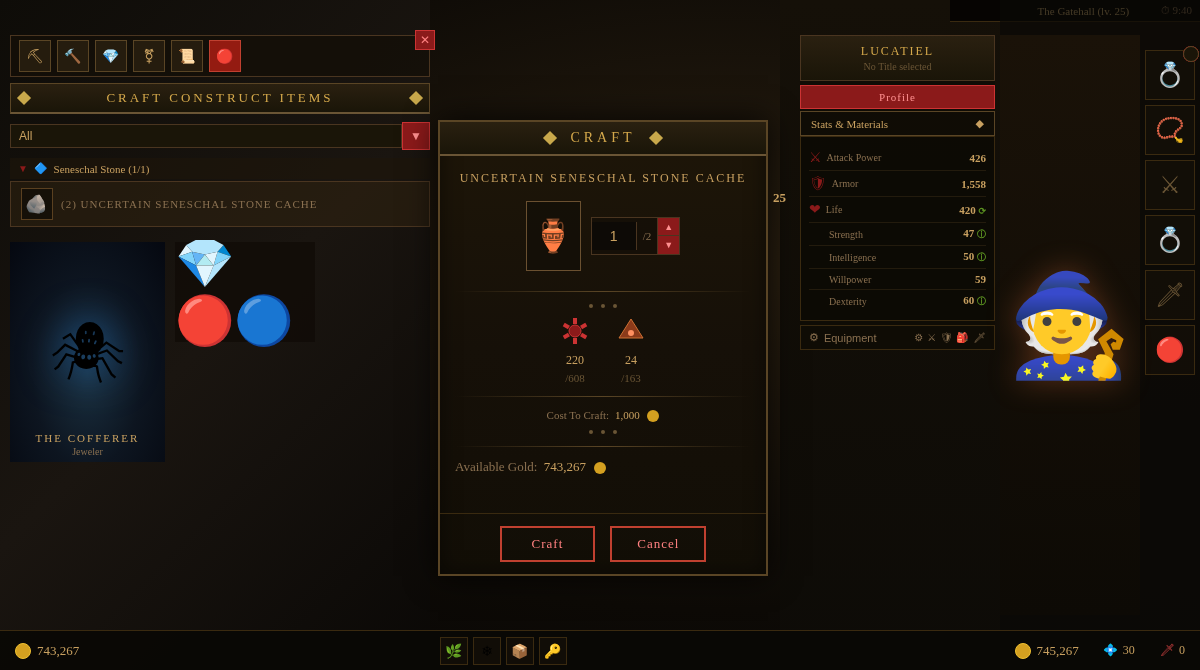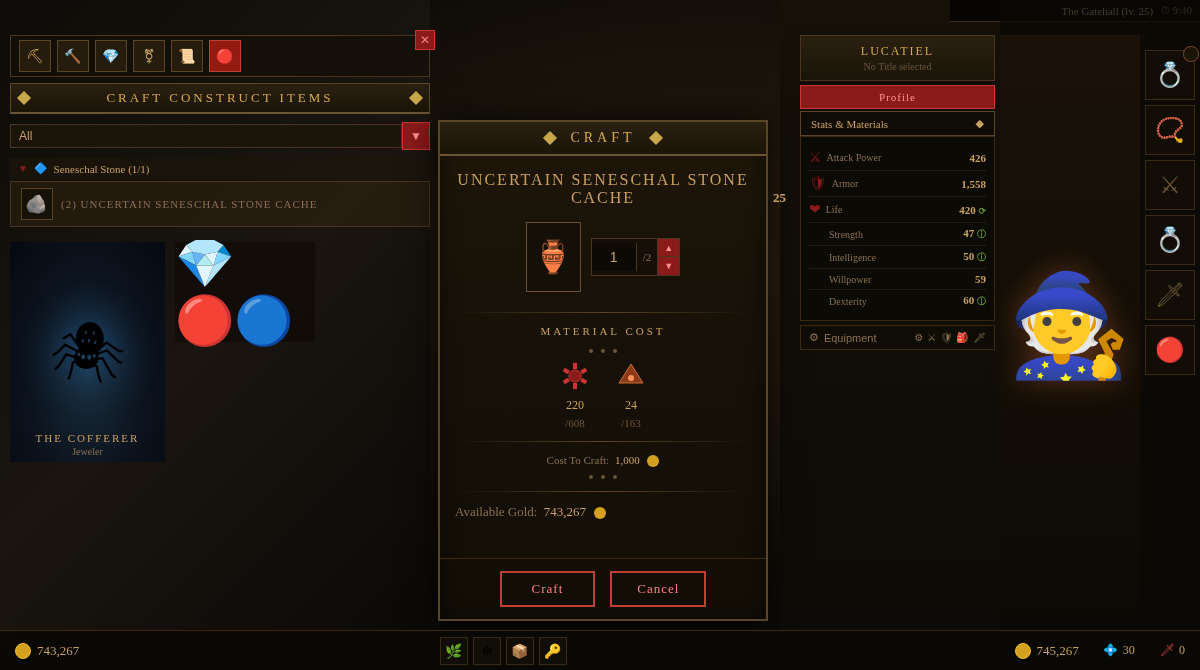--- a/index.html
+++ b/index.html
@@ -41,20 +41,21 @@
       top: 0; right: 0;
       width: 250px; height: 22px;
       background: rgba(0,0,0,0.7);
       display: flex;
       align-items: center;
       justify-content: flex-end;
       padding-right: 8px;
       font-size: 11px;
       color: #c8a96e;
       border-bottom: 1px solid #3a2a10;
+      gap: 24px;
     }
 
     
     .left-panel {
       position: absolute;
       left: 10px; top: 35px;
       width: 420px;
       height: 580px;
     }
 
@@ -273,21 +274,21 @@
       flex-shrink: 0;
     }
 
     .craft-body {
       padding: 15px;
     }
 
     .item-title {
       text-align: center;
       color: #c8a060;
-      font-size: 16px;
+      font-size: 12px;
       letter-spacing: 2px;
       text-transform: uppercase;
       margin-bottom: 15px;
     }
 
     .item-preview {
       display: flex;
       align-items: center;
       justify-content: center;
       gap: 10px;
@@ -731,21 +732,20 @@
         <span class="qty-display">/2</span>
         <div class="qty-arrows">
           <button class="qty-arrow">▲</button>
           <button class="qty-arrow">▼</button>
         </div>
       </div>
     </div>
 
     <div class="divider"></div>
 
-    <div class="section-title">MATERIAL COST</div>
 
     <div class="deco-dots">
       <div class="deco-dot"></div>
       <div class="deco-dot"></div>
       <div class="deco-dot"></div>
     </div>
 
     <div class="materials-row">
       <div class="material-item">
         <div class="material-icon">

